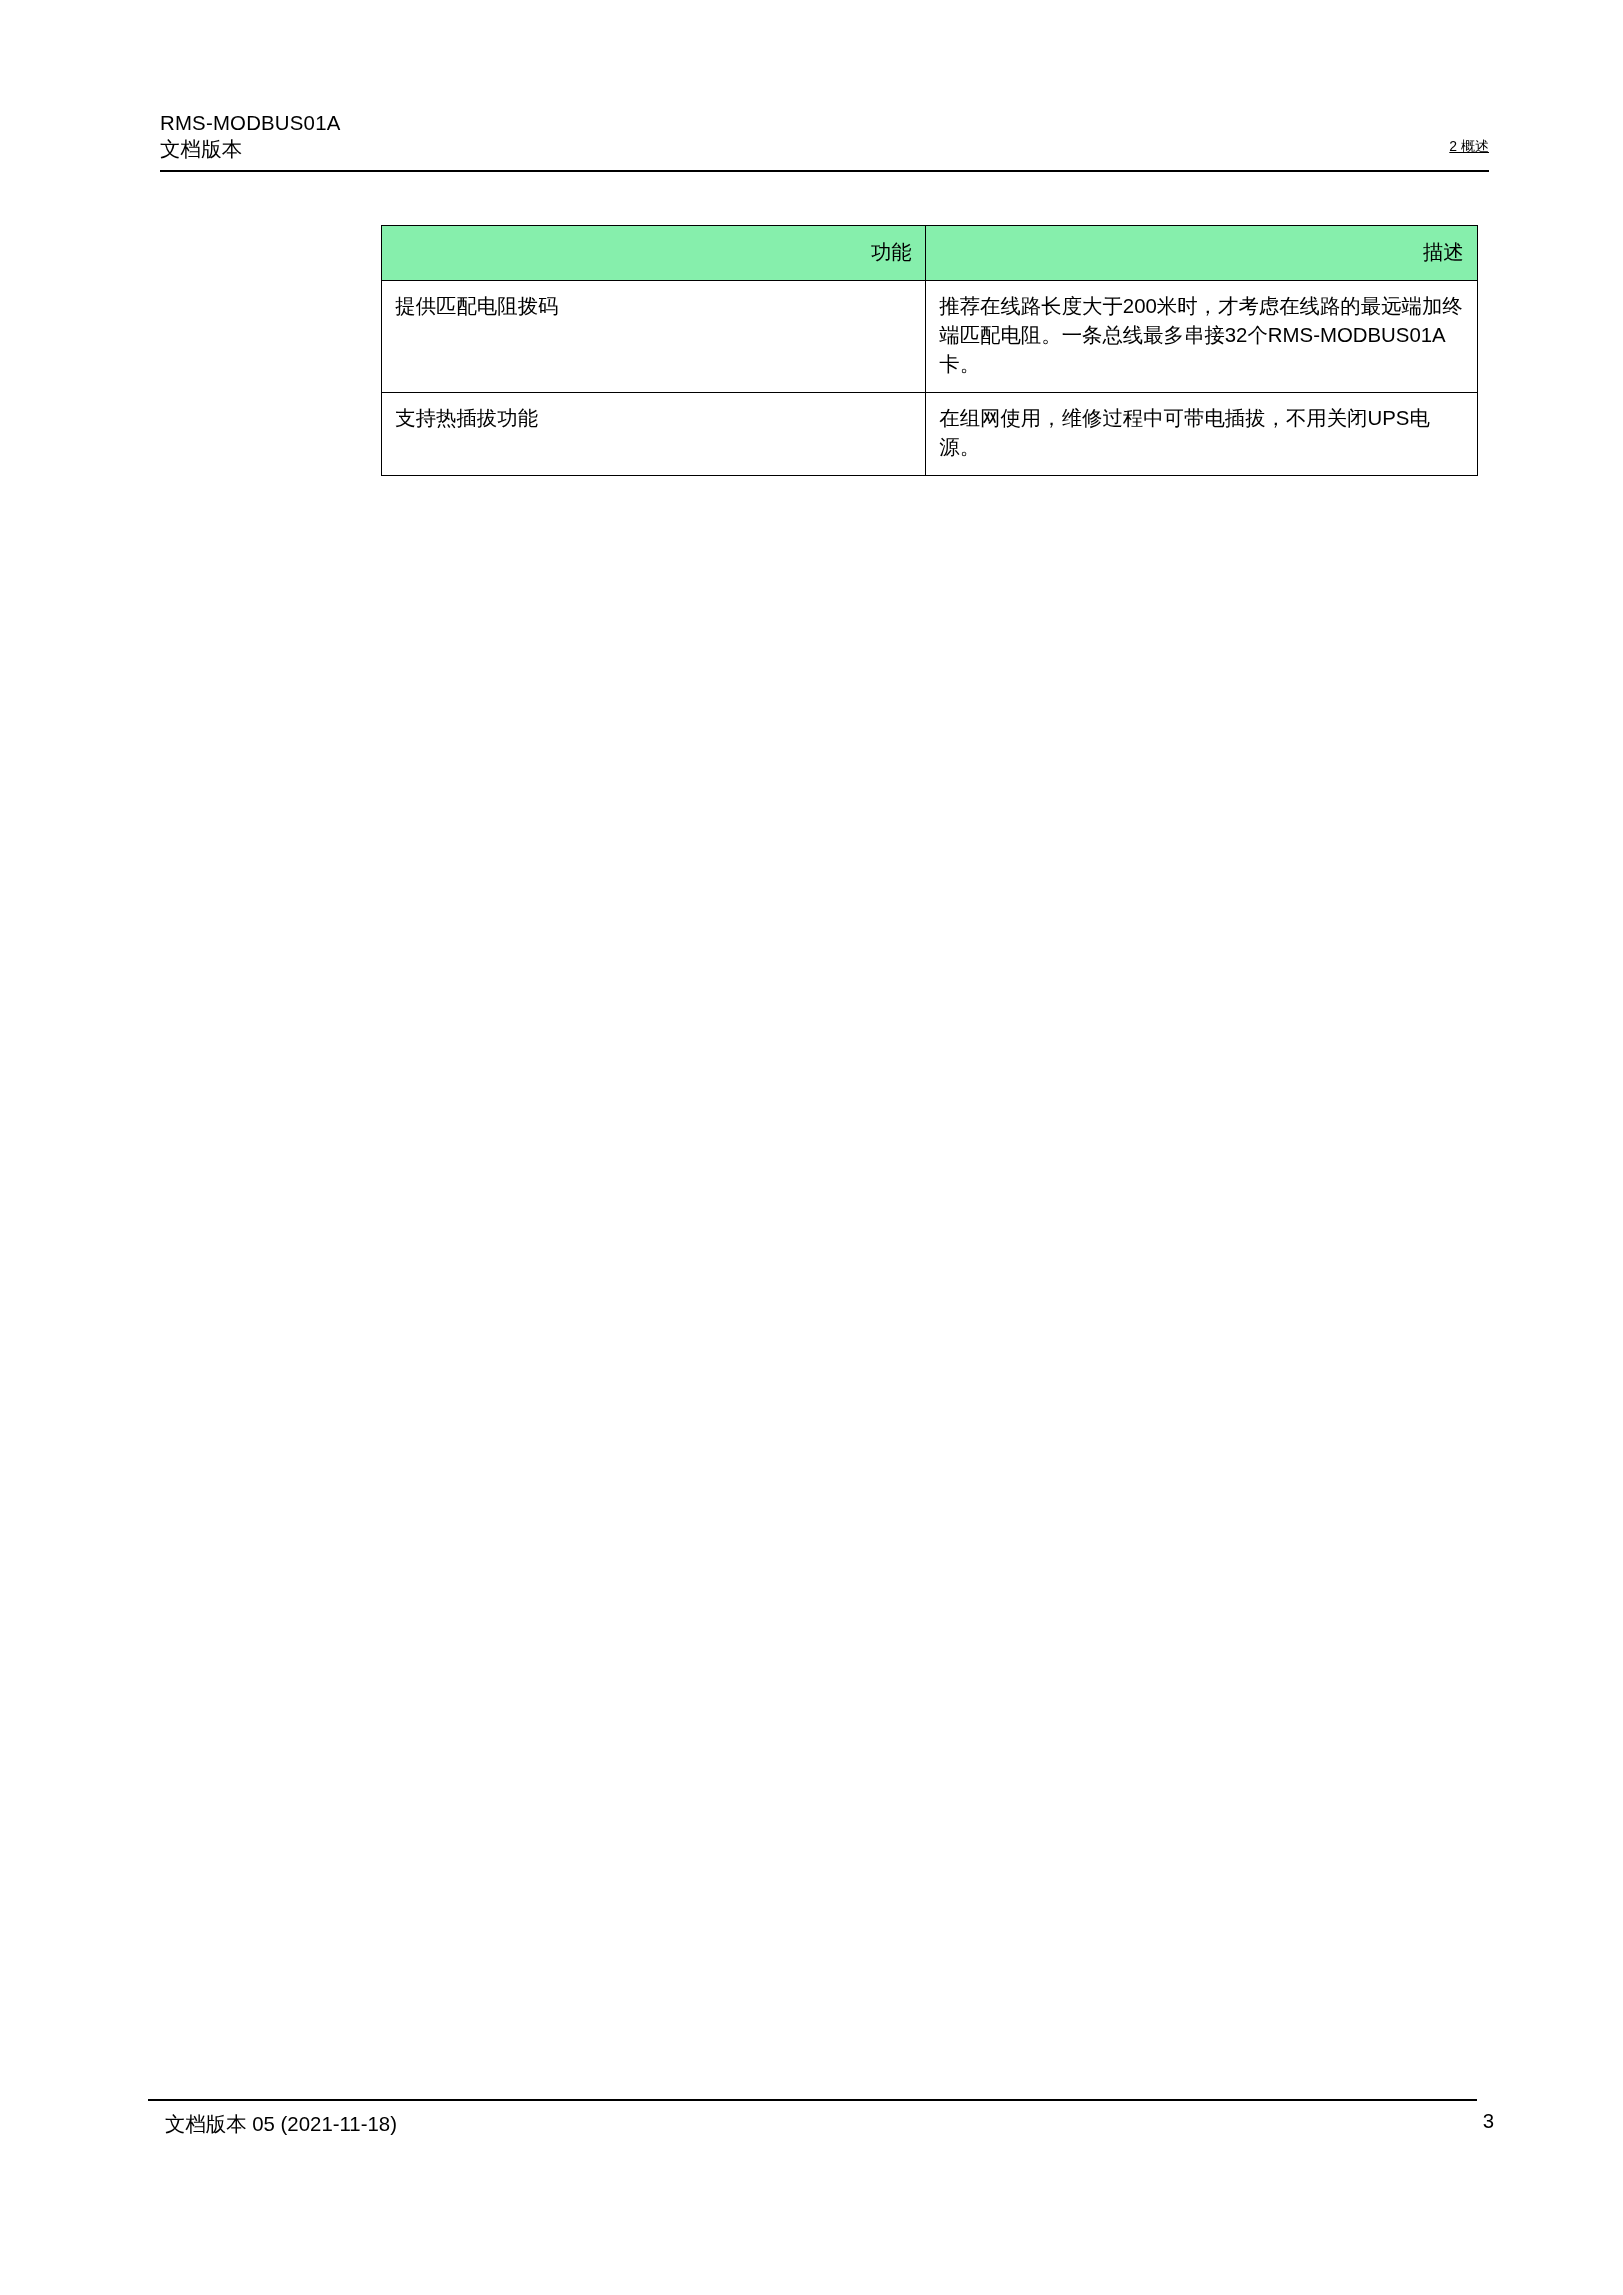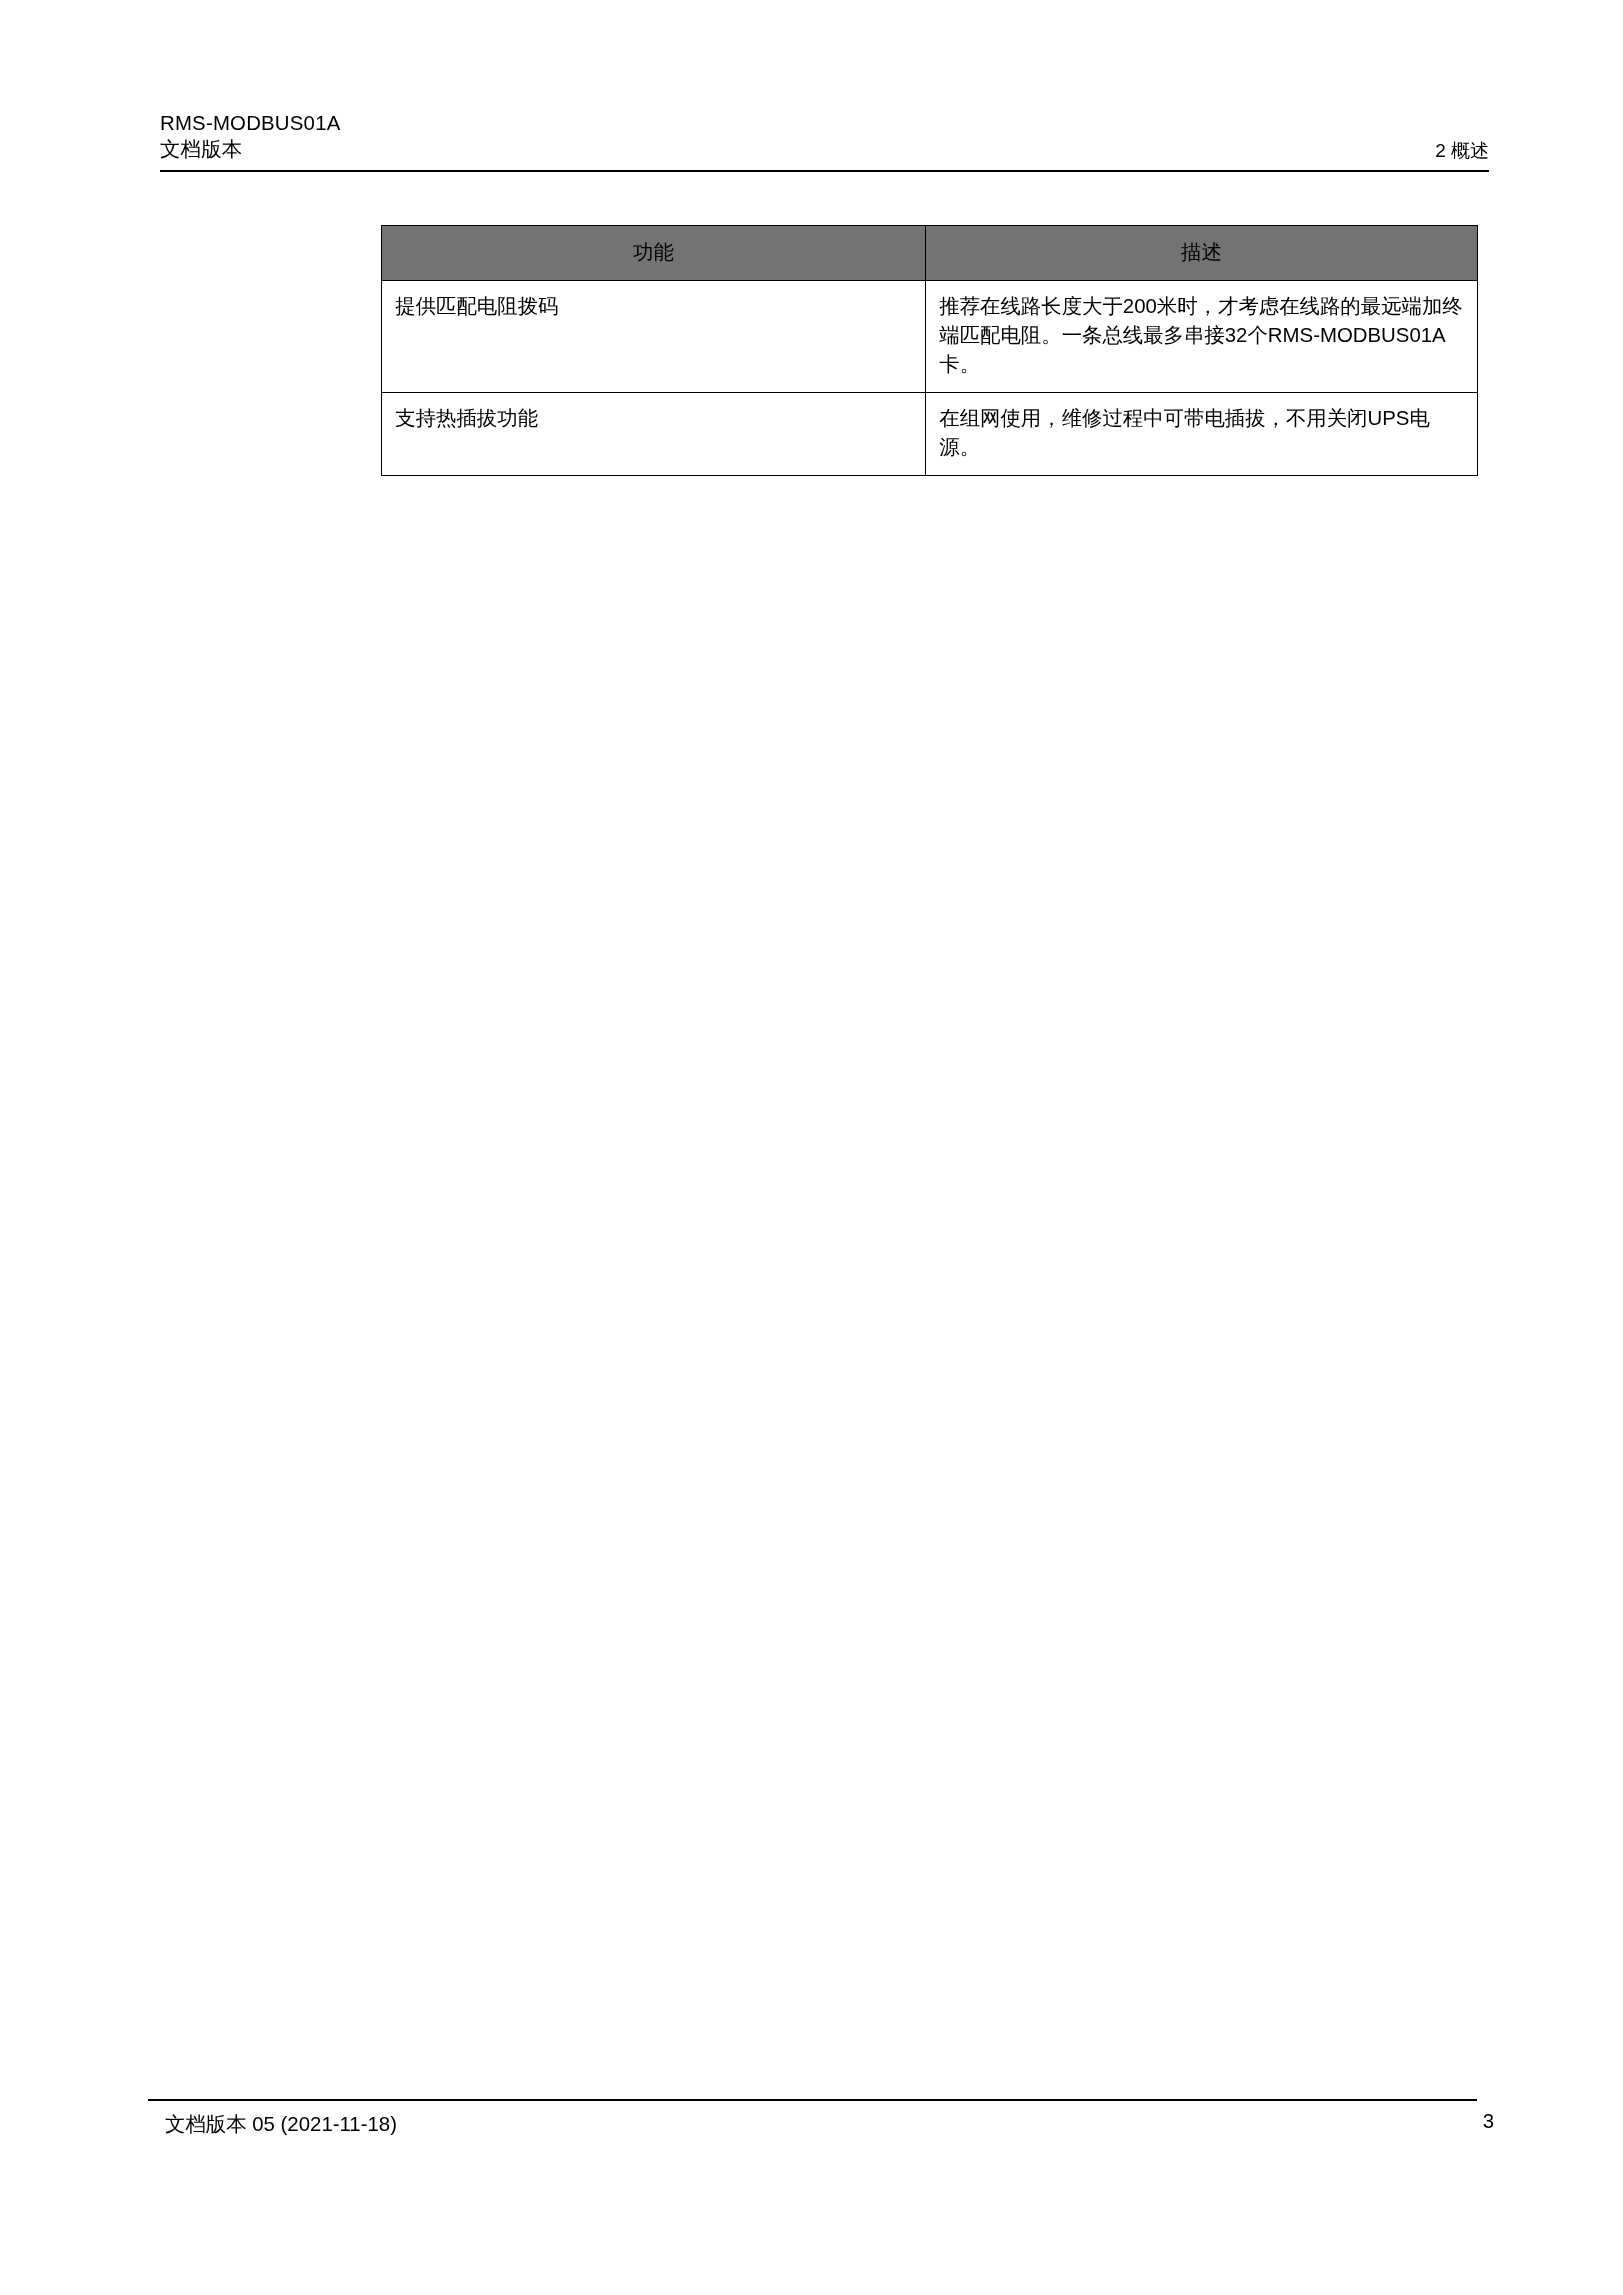--- a/index.html
+++ b/index.html
@@ -36,22 +36,23 @@
   }
   .header-left .line {
     font-size: 20.4px;
     letter-spacing: 0.2px;
     white-space: nowrap;
   }
   .header-right {
     position: absolute;
     right: 0;
     top: 28px;
-    font-size: 19px;
+    font-size: 14px;
     white-space: nowrap;
+    text-decoration: underline;
   }
   .header-rule {
     position: absolute;
     left: 0;
     top: 60px;
     width: 1329px;
     height: 1.5px;
     background: #000000;
   }
 
@@ -69,23 +70,23 @@
   }
   table.spec th,
   table.spec td {
     border: 1.5px solid #000000;
     vertical-align: top;
     padding: 11.2px 13.3px 13.3px 13.3px;
     font-size: 20.4px;
     line-height: 1.42;
   }
   table.spec th {
-    background: #737373;
+    background: #86efac;
     font-weight: normal;
-    text-align: center;
+    text-align: right;
     padding-top: 12.3px;
     padding-bottom: 12.3px;
   }
   table.spec col.c1 { width: 544px; }
   table.spec col.c2 { width: 552px; }
 
   
   .footer {
     position: absolute;
     left: 148px;

